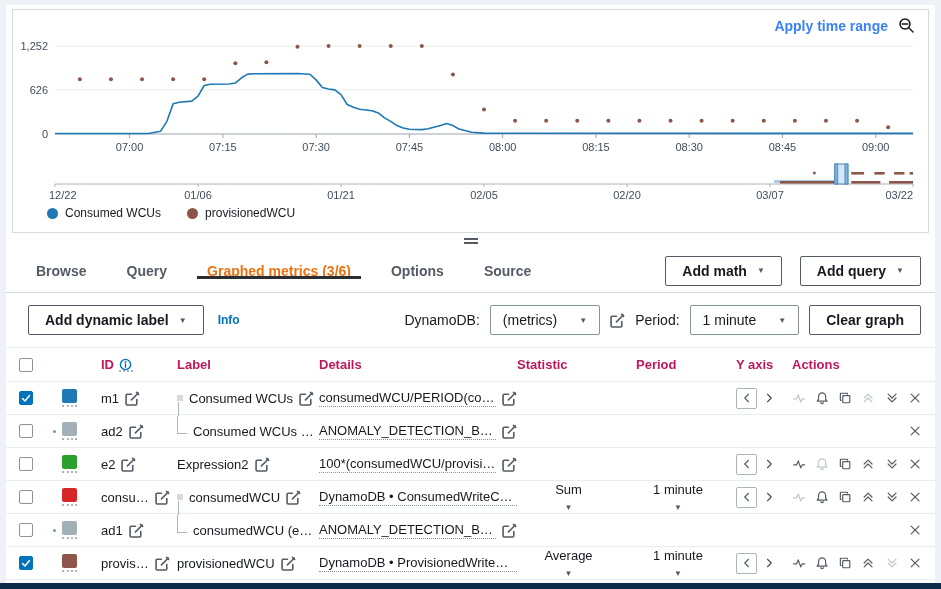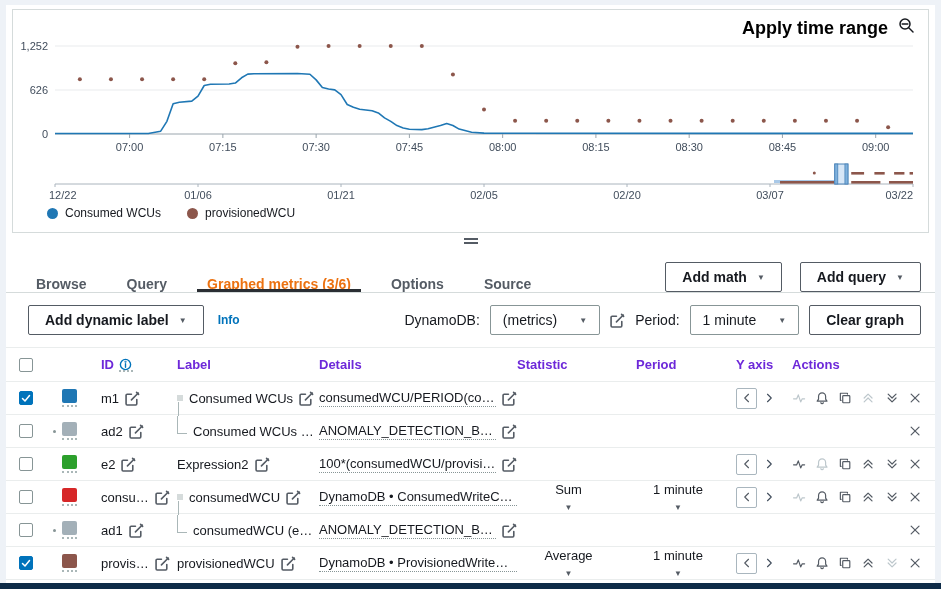--- a/index.html
+++ b/index.html
@@ -4,34 +4,34 @@
 <style>
   * { box-sizing: border-box; margin: 0; padding: 0; }
   html,body { width: 941px; height: 589px; }
   body { font-family: "Liberation Sans", sans-serif; background: #eef2f7; }
   .page { position: relative; width: 941px; height: 589px; padding: 5px 6px 0 6px; }
   .inner { position: relative; background: #fff; height: 578px; overflow: hidden; }
   .bottom-bar { position: absolute; left: 0; bottom: 0; width: 941px; height: 6px; background: #0e2b47; }
 
   
   .chart-card { position: relative; margin: 4px 6px 0 6px; height: 224px; border: 1px solid #d5dbdb; background: #fff; }
-  .chart-head { position: absolute; top: 8px; right: 40px; font-size: 18px; font-weight: 700; color: #000000; }
+  .chart-head { position: absolute; top: 8px; right: 40px; font-size: 14px; font-weight: 700; color: #3b82f6; }
   .zoom-out { position: absolute; top: 7px; right: 12px; width: 18px; height: 18px; cursor: pointer; color: #16191f; }
   .main-chart { position: absolute; left: 2px; top: 24px; }
   .mini-chart { position: absolute; left: 2px; top: 150px; }
   .legend { position: absolute; left: 34px; top: 196px; display: flex; gap: 26px; align-items: center; }
   .legend-item { display: flex; align-items: center; gap: 7px; font-size: 12px; color: #16191f; }
   .legend-dot { width: 11px; height: 11px; border-radius: 50%; display: inline-block; }
 
   
   .divider { height: 16px; display: flex; align-items: center; justify-content: center; cursor: row-resize; }
   .grip { width: 14px; height: 6px; border-top: 2px solid #545b64; border-bottom: 2px solid #545b64; }
 
   
-  .tabsbar { display: flex; align-items: flex-end; height: 44px; border-bottom: 1px solid #d5dbdb; padding: 0 14px 0 10px; }
+  .tabsbar { display: flex; align-items: center; height: 44px; border-bottom: 1px solid #d5dbdb; padding: 0 14px 0 10px; }
   .tabs { display: flex; align-items: stretch; flex: 1; }
   .tab { position: relative; display: flex; align-items: center; padding: 0 20px; font-size: 14px; font-weight: 700; color: #545b64; cursor: pointer; }
   .tab + .tab::before { content: ""; position: absolute; left: 0; top: 10px; bottom: 12px; width: 1px; background: #d5dbdb; }
   .tab.active { color: #ec7211; }
   .tab.active::after { content: ""; position: absolute; left: 10px; right: 10px; bottom: 0; height: 3px; background: #2a2e33; }
   .tab-actions { display: flex; align-items: center; gap: 18px; }
 
   .btn { display: inline-flex; align-items: center; gap: 10px; border: 1px solid #545b64; border-radius: 2px; background: #fff;
          padding: 6px 16px; font-size: 14px; font-weight: 700; color: #16191f; cursor: pointer; white-space: nowrap; }
   .caret { font-size: 8px; color: #545b64; }
@@ -43,21 +43,21 @@
   .ctl-label { font-size: 14px; color: #16191f; }
   .dd { display: inline-flex; align-items: center; gap: 22px; border: 1px solid #879596; border-radius: 2px; background: #fff;
         padding: 6px 12px; font-size: 14px; color: #16191f; cursor: pointer; white-space: nowrap; }
   .edit { display: inline-flex; width: 15px; height: 15px; color: #545b64; cursor: pointer; flex: none; }
   .edit svg { width: 100%; height: 100%; }
 
   
   .thead, .trow { display: grid; grid-template-columns: 34px 48px 76px 142px 198px 119px 100px 56px 1fr;
                   align-items: center; padding: 0 13px; }
   .thead { height: 35px; border-top: 1px solid #eaeded; border-bottom: 1px solid #eaeded; }
-  .th { font-size: 13px; font-weight: 700; color: #6d28d9; display: flex; align-items: center; gap: 5px; }
+  .th { font-size: 13px; font-weight: 700; color: #be185d; display: flex; align-items: center; gap: 5px; }
   .trow { height: 33px; border-bottom: 1px solid #eaeded; }
 
   .cb { width: 14px; height: 14px; border: 1px solid #879596; border-radius: 2px; background: #fff; display: inline-flex;
         align-items: center; justify-content: center; cursor: pointer; }
   .cb svg { width: 12px; height: 12px; visibility: hidden; }
   .cb.checked { background: #0073bb; border-color: #0073bb; }
   .cb.checked svg { visibility: visible; }
 
   .c-swatch { display: flex; align-items: center; gap: 4px; }
   .minidot { width: 3px; height: 3px; border-radius: 50%; background: #879596; visibility: hidden; }

